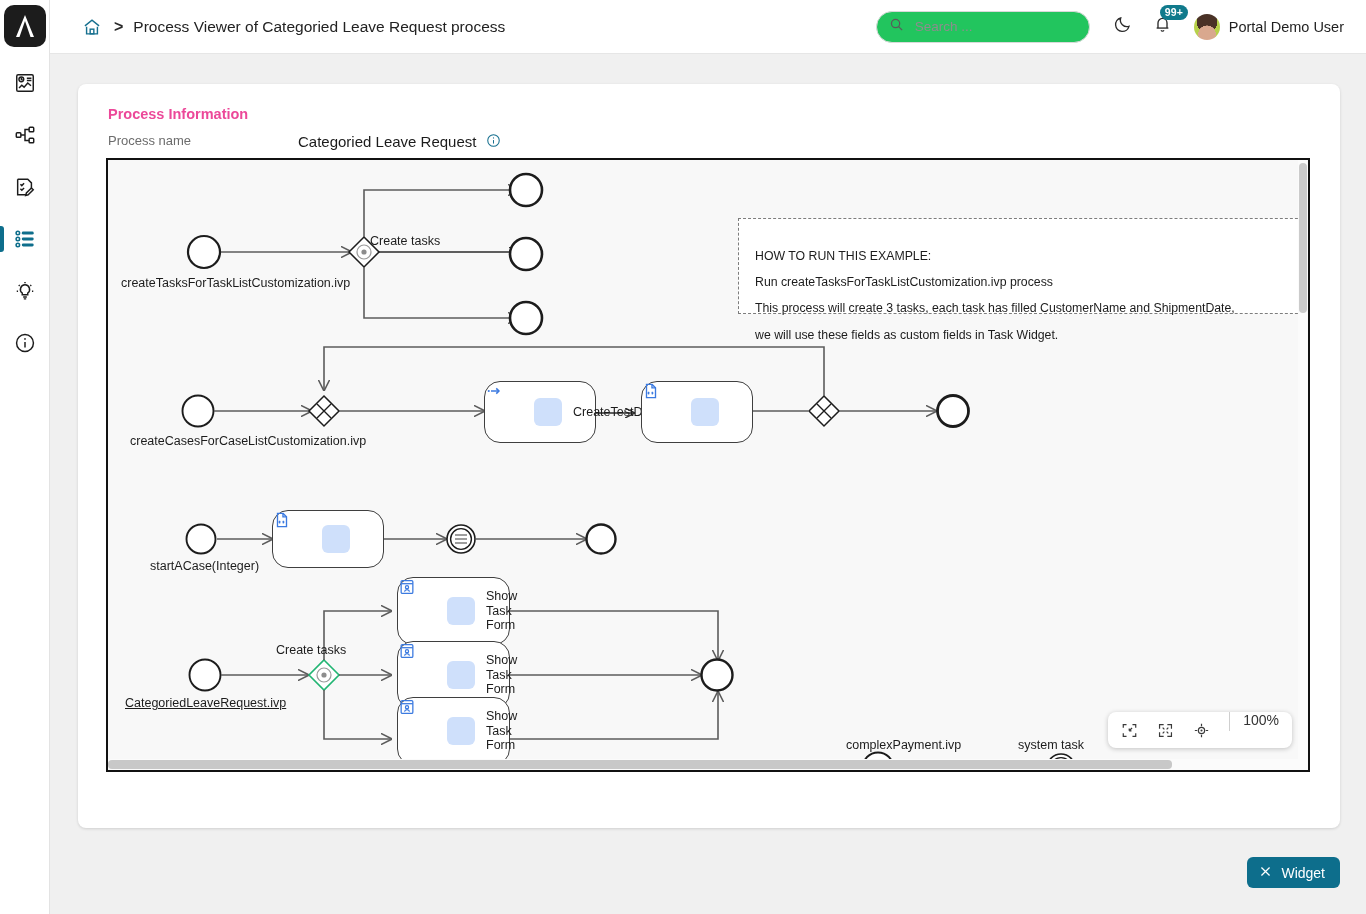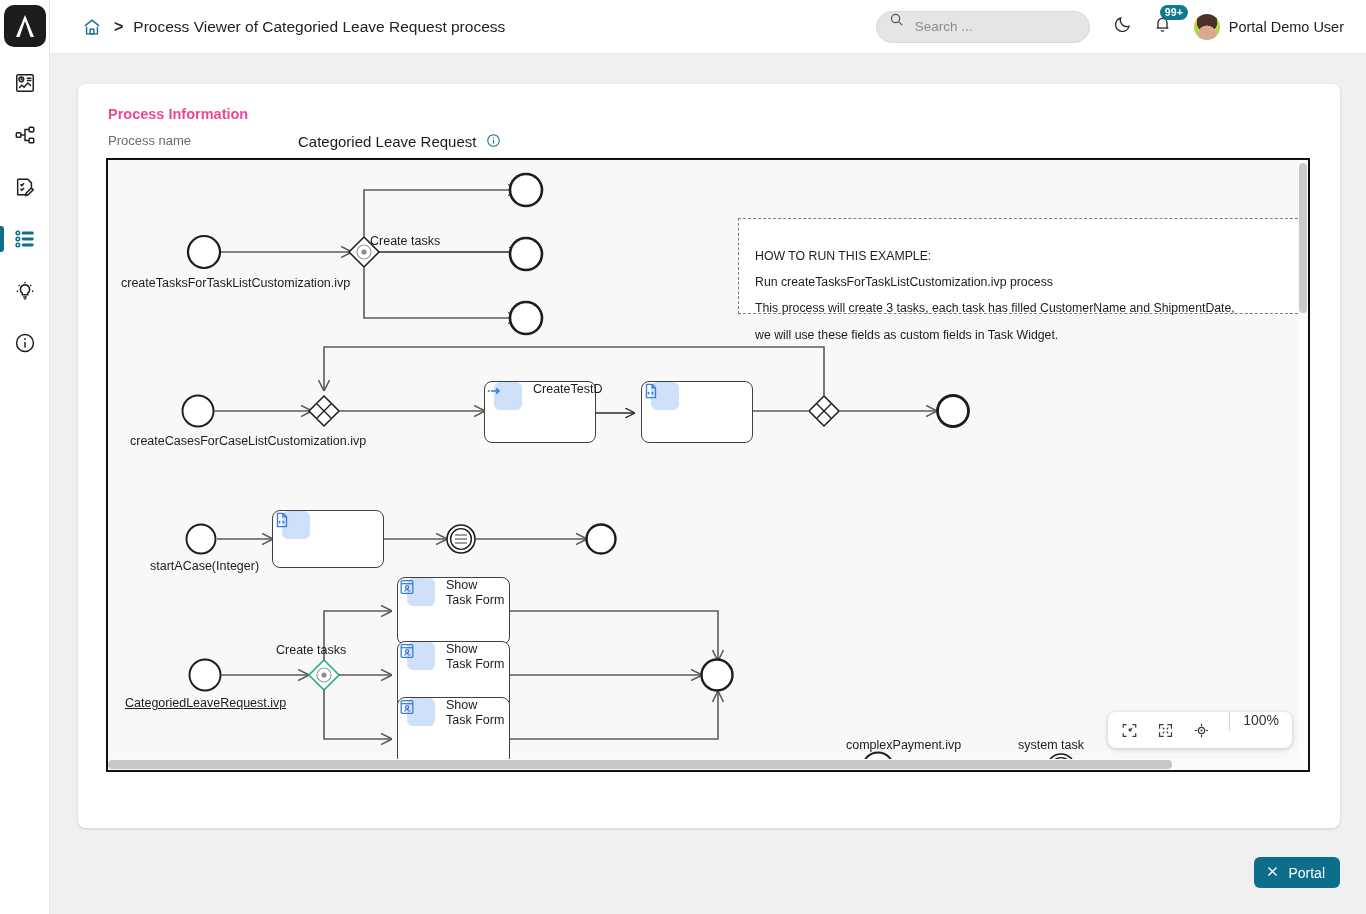--- a/index.html
+++ b/index.html
@@ -50,21 +50,21 @@
   }
   .home-icon { margin-left: 32px; display: flex; align-items: center; cursor: pointer; }
   .crumb-sep { margin: 0 10px 0 12px; color: #2b2b2b; font-size: 16px; font-weight: 700; }
   .crumb-title { font-size: 15.5px; color: #222; }
 
   .topbar-right {
     margin-left: auto; display: flex; align-items: center; padding-right: 22px;
   }
   .search-box {
     width: 214px; height: 32px; border: 1px solid #d9d9d9; border-radius: 16px;
-    background: #e5e5e5; display: flex; padding: 0 12px;
+    background: #22c55e; display: flex; align-items: center; padding: 0 12px;
     margin-right: 18px;
   }
   .search-box input {
     border: 0; outline: 0; margin-left: 9px; font-size: 13.5px;
     font-family: "Liberation Sans", sans-serif; color: #555; width: 160px;
     background: transparent;
   }
   .search-box input::placeholder { color: #8d8d8d; }
   .icon-btn {
     width: 30px; height: 30px; display: flex; align-items: center; justify-content: center;
@@ -109,21 +109,21 @@
   .canvas { position: absolute; left: 0; top: 0; width: 1204px; height: 614px; }
   .canvas svg { position: absolute; left: 0; top: 0; }
 
   
   .nlabel {
     position: absolute; font-size: 12.5px; color: #1c1c1c; white-space: nowrap;
   }
 
   .taskbox {
     position: absolute; background: #fff; border: 1.6px solid #3f3f3f;
-    border-radius: 8px; display: flex; align-items: flex-start;
+    border-radius: 16px; display: flex; align-items: center; padding-left: 40px;
   }
   .taskicon {
     width: 28px; height: 28px; border-radius: 6px; background: #cfe0fb;
     display: flex; align-items: center; justify-content: center; margin-left: 9px; flex: none;
   }
   .tasktext { font-size: 12.5px; color: #1c1c1c; margin-left: 11px; line-height: 14.5px; }
 
   .annot {
     position: absolute; border: 1.4px dashed #7d7d7d; background: #fff;
     padding: 18px 0 0 4px;
@@ -492,16 +492,16 @@
       </div>
     </div>
   </div>
 
   <button class="close-btn">
     <span>
       <svg width="15" height="15" viewBox="0 0 24 24" fill="none" stroke="#fff" stroke-width="2">
         <path d="M5.5 5.5l13 13M18.5 5.5l-13 13"></path>
       </svg>
     </span>
-    <span>Portal</span>
+    <span>Widget</span>
   </button>
 
 </div>
 
 </body></html>

